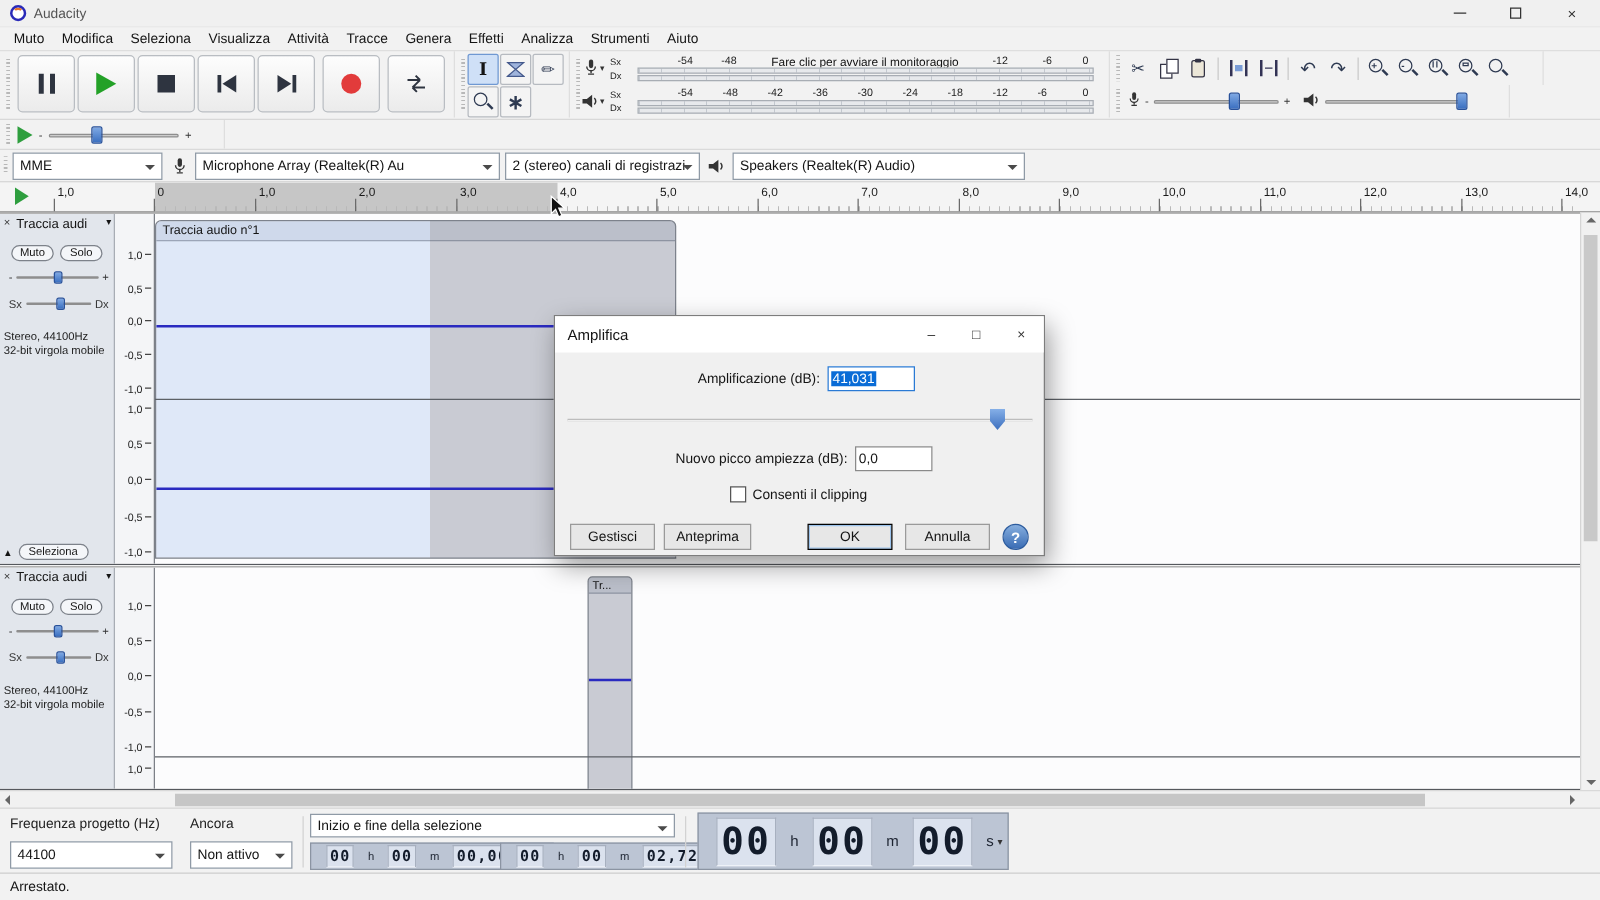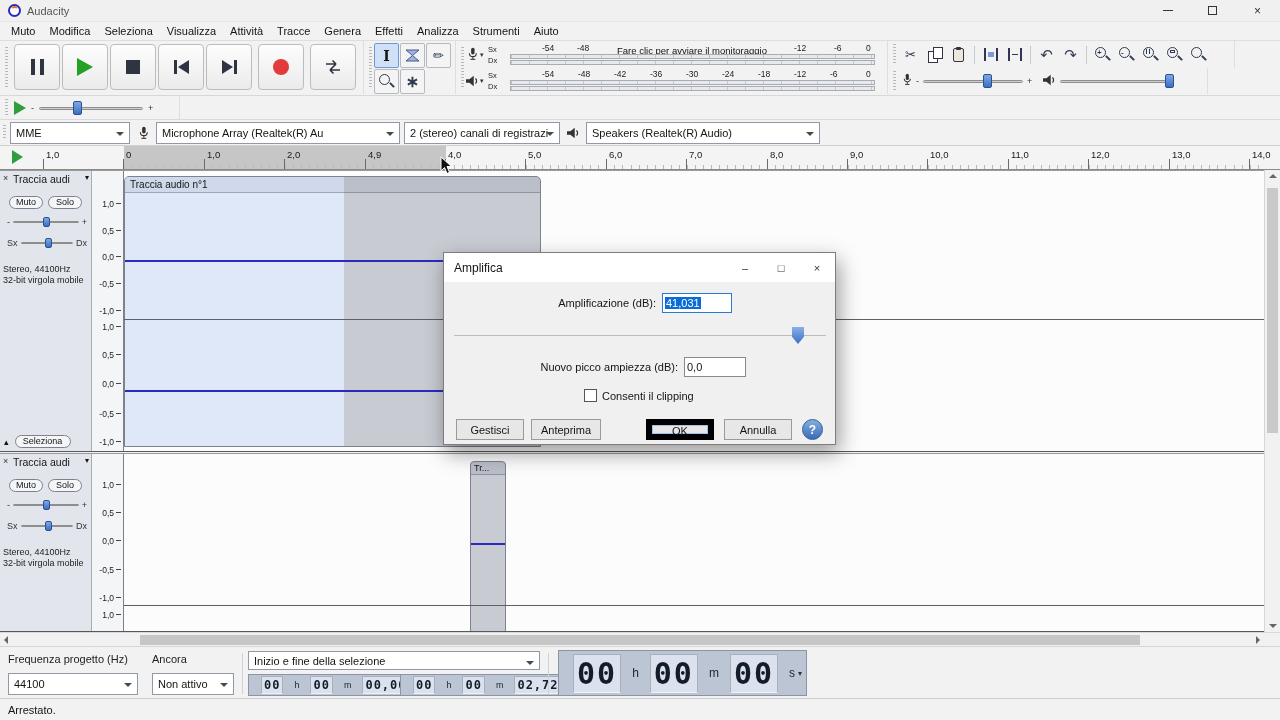--- a/index.html
+++ b/index.html
@@ -175,21 +175,21 @@
   .dinput.focus{border-color:#2a7ad4}
   .dinput .hl{background:#0a6cd6;color:#fff;padding:0 1px}
   .dslider{position:absolute;height:18px}
   .drail{position:absolute;left:0;right:0;top:8px;height:2px;background:#bdbdbd;border-bottom:1px solid #efefef}
   .dthumb{position:absolute;top:0;width:12px;height:17px;background:linear-gradient(#86b0e8,#3c6fbe);
           clip-path:polygon(0 0,100% 0,100% 58%,50% 100%,0 58%)}
   .dcheckrow{position:absolute;top:136px;left:140px;display:flex;align-items:center;gap:5px}
   .dcheck{width:13px;height:13px;background:#fff;border:1px solid #555}
   .dbtn{position:absolute;top:166px;width:68px;height:21px;background:#e7e7e7;border:1px solid #9a9a9a;
         font-size:11px;font-family:inherit;color:#141414}
-  .dbtn.default{border:6px solid #000000;box-shadow:inset 0 0 0 1px #9cc3ec}
+  .dbtn.default{border:1px solid #000000;box-shadow:inset 0 0 0 1px #9cc3ec}
   .dhelp{position:absolute;top:166px;left:358px;width:21px;height:21px;border-radius:50%;
          background:linear-gradient(#86aede,#3a6cb4);color:#fff;font-weight:bold;display:flex;
          align-items:center;justify-content:center;border:1px solid #2d5c9e;font-size:12px}
 </style>
 </head>
 <body>
 
 <div id="app">
 
   <div class="titlebar">
@@ -458,21 +458,21 @@
   </div>
 
   <div class="ruler">
     <span class="pinhead"></span>
     <div class="ruler-band"></div>
     <div class="ruler-minor"></div>
     <span class="rlabel" style="left:46px">1,0</span>
     <span class="rlabel" style="left:126px">0</span>
     <span class="rlabel" style="left:207px">1,0</span>
     <span class="rlabel" style="left:287px">2,0</span>
-    <span class="rlabel" style="left:368px">4,9</span>
+    <span class="rlabel" style="left:368px">3,0</span>
     <span class="rlabel" style="left:448px">4,0</span>
     <span class="rlabel" style="left:528px">5,0</span>
     <span class="rlabel" style="left:609px">6,0</span>
     <span class="rlabel" style="left:689px">7,0</span>
     <span class="rlabel" style="left:770px">8,0</span>
     <span class="rlabel" style="left:850px">9,0</span>
     <span class="rlabel" style="left:930px">10,0</span>
     <span class="rlabel" style="left:1011px">11,0</span>
     <span class="rlabel" style="left:1091px">12,0</span>
     <span class="rlabel" style="left:1172px">13,0</span>

